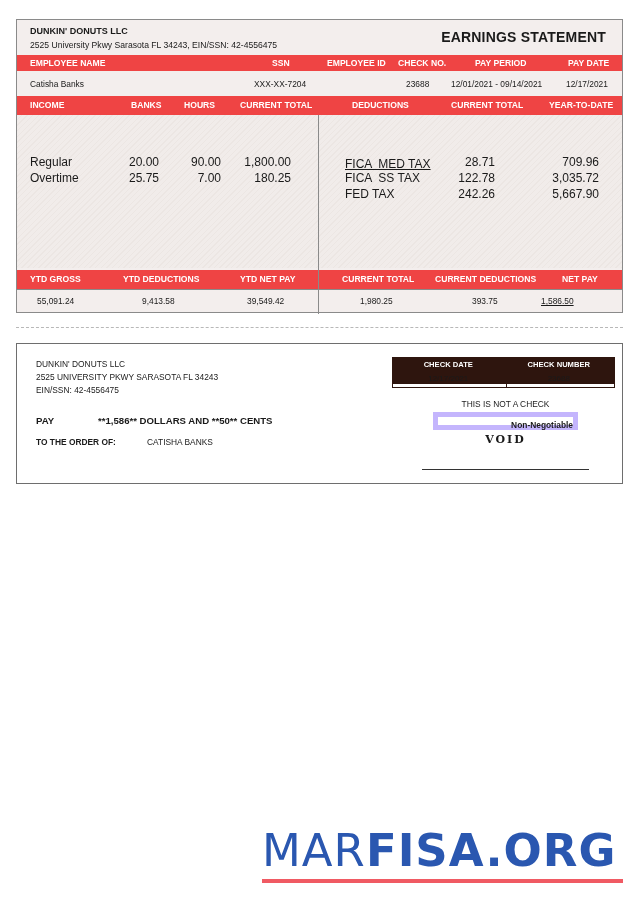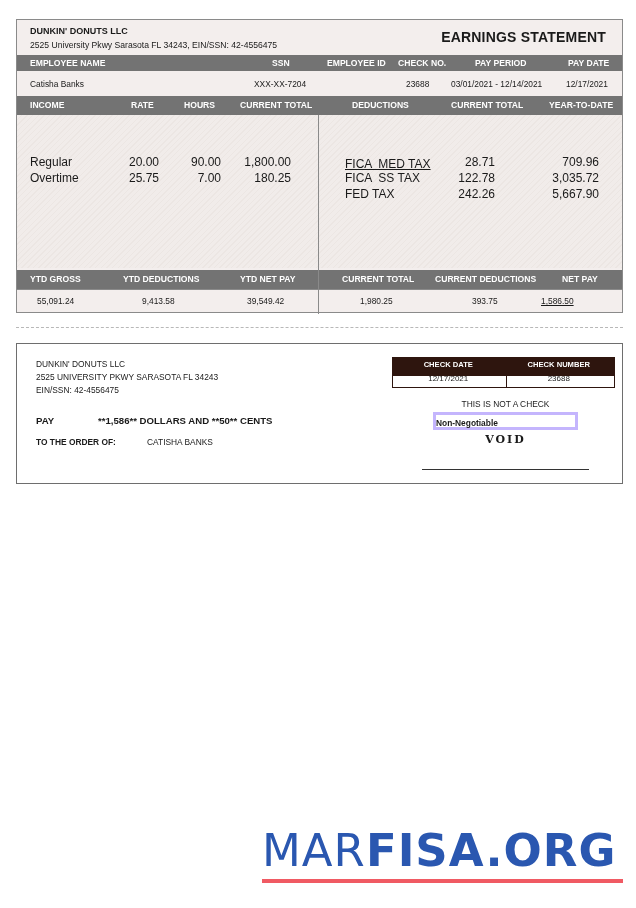--- a/index.html
+++ b/index.html
@@ -2,38 +2,38 @@
 <html><head>
 <meta charset="utf-8">
 <style>
   html, body { margin:0; padding:0; background:#ffffff; }
   body { width:636px; height:908px; position:relative; font-family:"Liberation Sans", sans-serif; color:#1a1a1a; overflow:hidden; }
   .stmt { position:absolute; left:16px; top:19px; width:607px; height:294px; border:1px solid #8a8a8a; background:#f3eeed; box-sizing:border-box; }
   .hdr { position:absolute; left:0; top:0; width:100%; height:35px; }
   .co-name { position:absolute; left:13px; top:6px; font-size:9px; font-weight:bold; }
   .co-addr { position:absolute; left:13px; top:20px; font-size:8.6px; }
   .title { position:absolute; right:16px; top:9px; font-size:14px; font-weight:bold; letter-spacing:0.2px; }
-  .bar { position:absolute; left:0; width:100%; height:16px; background:#737373; color:#fff; font-size:8.6px; font-weight:bold; }
+  .bar { position:absolute; left:0; width:100%; height:16px; background:#ef4444; color:#fff; font-size:8.6px; font-weight:bold; }
   .bar span, .row span { position:absolute; top:3px; white-space:nowrap; }
   .row { position:absolute; left:0; width:100%; height:20px; font-size:8.4px; }
   .row span { top:5px; }
   .body-area { position:absolute; left:0; top:95px; width:100%; height:153px;
     background: repeating-linear-gradient(135deg, #f1ecea 0px, #f1ecea 3px, #ece6e3 3px, #ece6e3 4px); }
   .vdiv { position:absolute; left:301px; top:95px; width:1px; height:199px; background:#8a8a8a; }
   .cell { position:absolute; font-size:12px; white-space:nowrap;margin-top:28px; }
   .r { text-align:right; }
   .sep { position:absolute; left:16px; top:327px; width:607px; height:0; border-top:1px dashed #b8b8b8; }
   .check { position:absolute; left:16px; top:343px; width:607px; height:141px; border:1px solid #6e6e6e; background:#fff; box-sizing:border-box; }
   .chk-txt { position:absolute; font-size:8.4px; white-space:nowrap; }
   .cd-table { position:absolute; left:375px; top:13px; width:223px; height:31px; border:1px solid #2e150e; box-sizing:border-box; }
-  .cd-head { position:absolute; left:0; top:0; width:100%; height:18px; background:#2e150e; color:#fff; font-size:7.6px; font-weight:bold; }
+  .cd-head { position:absolute; left:0; top:0; width:100%; height:26px; background:#2e150e; color:#fff; font-size:7.6px; font-weight:bold; }
   .cd-head span, .cd-val span { position:absolute; top:2px; width:50%; text-align:center; }
   .cd-val { position:absolute; left:0; top:14px; width:100%; height:15px; font-size:8px; }
   .cd-vdiv { position:absolute; left:113px; top:14px; width:1px; height:15px; background:#2e150e; }
-  .nn-box { position:absolute; left:416px; top:68px; width:145px; height:18px; border:3px solid #c4b5fd; box-sizing:border-box; font-size:8.4px; font-weight:bold; text-align:left; line-height:16px; }
+  .nn-box { position:absolute; left:416px; top:68px; width:145px; height:18px; border:5px solid #c4b5fd; box-sizing:border-box; font-size:8.4px; font-weight:bold; text-align:right; line-height:16px; }
   .void { position:absolute; left:416px; top:89px; width:145px; text-align:center; font-family:"DejaVu Serif", serif; font-weight:bold; font-size:11px; letter-spacing:2px; }
   .sigline { position:absolute; left:405px; top:125px; width:167px; height:1px; background:#333; }
   .logo { position:absolute; left:262px; top:826px; font-family:"DejaVu Sans", sans-serif; font-size:45px; color:#2a57b0; letter-spacing:1px; line-height:50px; }
   .logo .thin { font-weight:normal; }
   .logo .bold { font-weight:bold; }
   .logo-bar { position:absolute; left:262px; top:879px; width:361px; height:4px; background:#f05a63; }
 </style>
 </head>
 <body>
 
@@ -51,27 +51,27 @@
     <span style="left:381px;">CHECK NO.</span>
     <span style="left:458px;">PAY PERIOD</span>
     <span style="left:551px;">PAY DATE</span>
   </div>
 
   <div class="row" style="top:54px;">
     <span style="left:13px;">Catisha Banks</span>
     <span style="left:237px;">XXX-XX-7204</span>
     <span style="left:310px;"></span>
     <span style="left:389px;">23688</span>
-    <span style="left:434px;">03/01/2021 - 12/14/2021</span>
+    <span style="left:434px;">12/01/2021 - 09/14/2021</span>
     <span style="left:549px;">12/17/2021</span>
   </div>
 
   <div class="bar" style="top:76px; height:19px;">
     <span style="left:13px; top:4px;">INCOME</span>
-    <span style="left:114px; top:4px;">RATE</span>
+    <span style="left:114px; top:4px;">BANKS</span>
     <span style="left:167px; top:4px;">HOURS</span>
     <span style="left:223px; top:4px;">CURRENT TOTAL</span>
     <span style="left:335px; top:4px;">DEDUCTIONS</span>
     <span style="left:434px; top:4px;">CURRENT TOTAL</span>
     <span style="left:532px; top:4px;">YEAR-TO-DATE</span>
   </div>
 
   <div class="body-area">
     <div>
       <div class="cell" style="left:13px; top:12px;">Regular</div>

